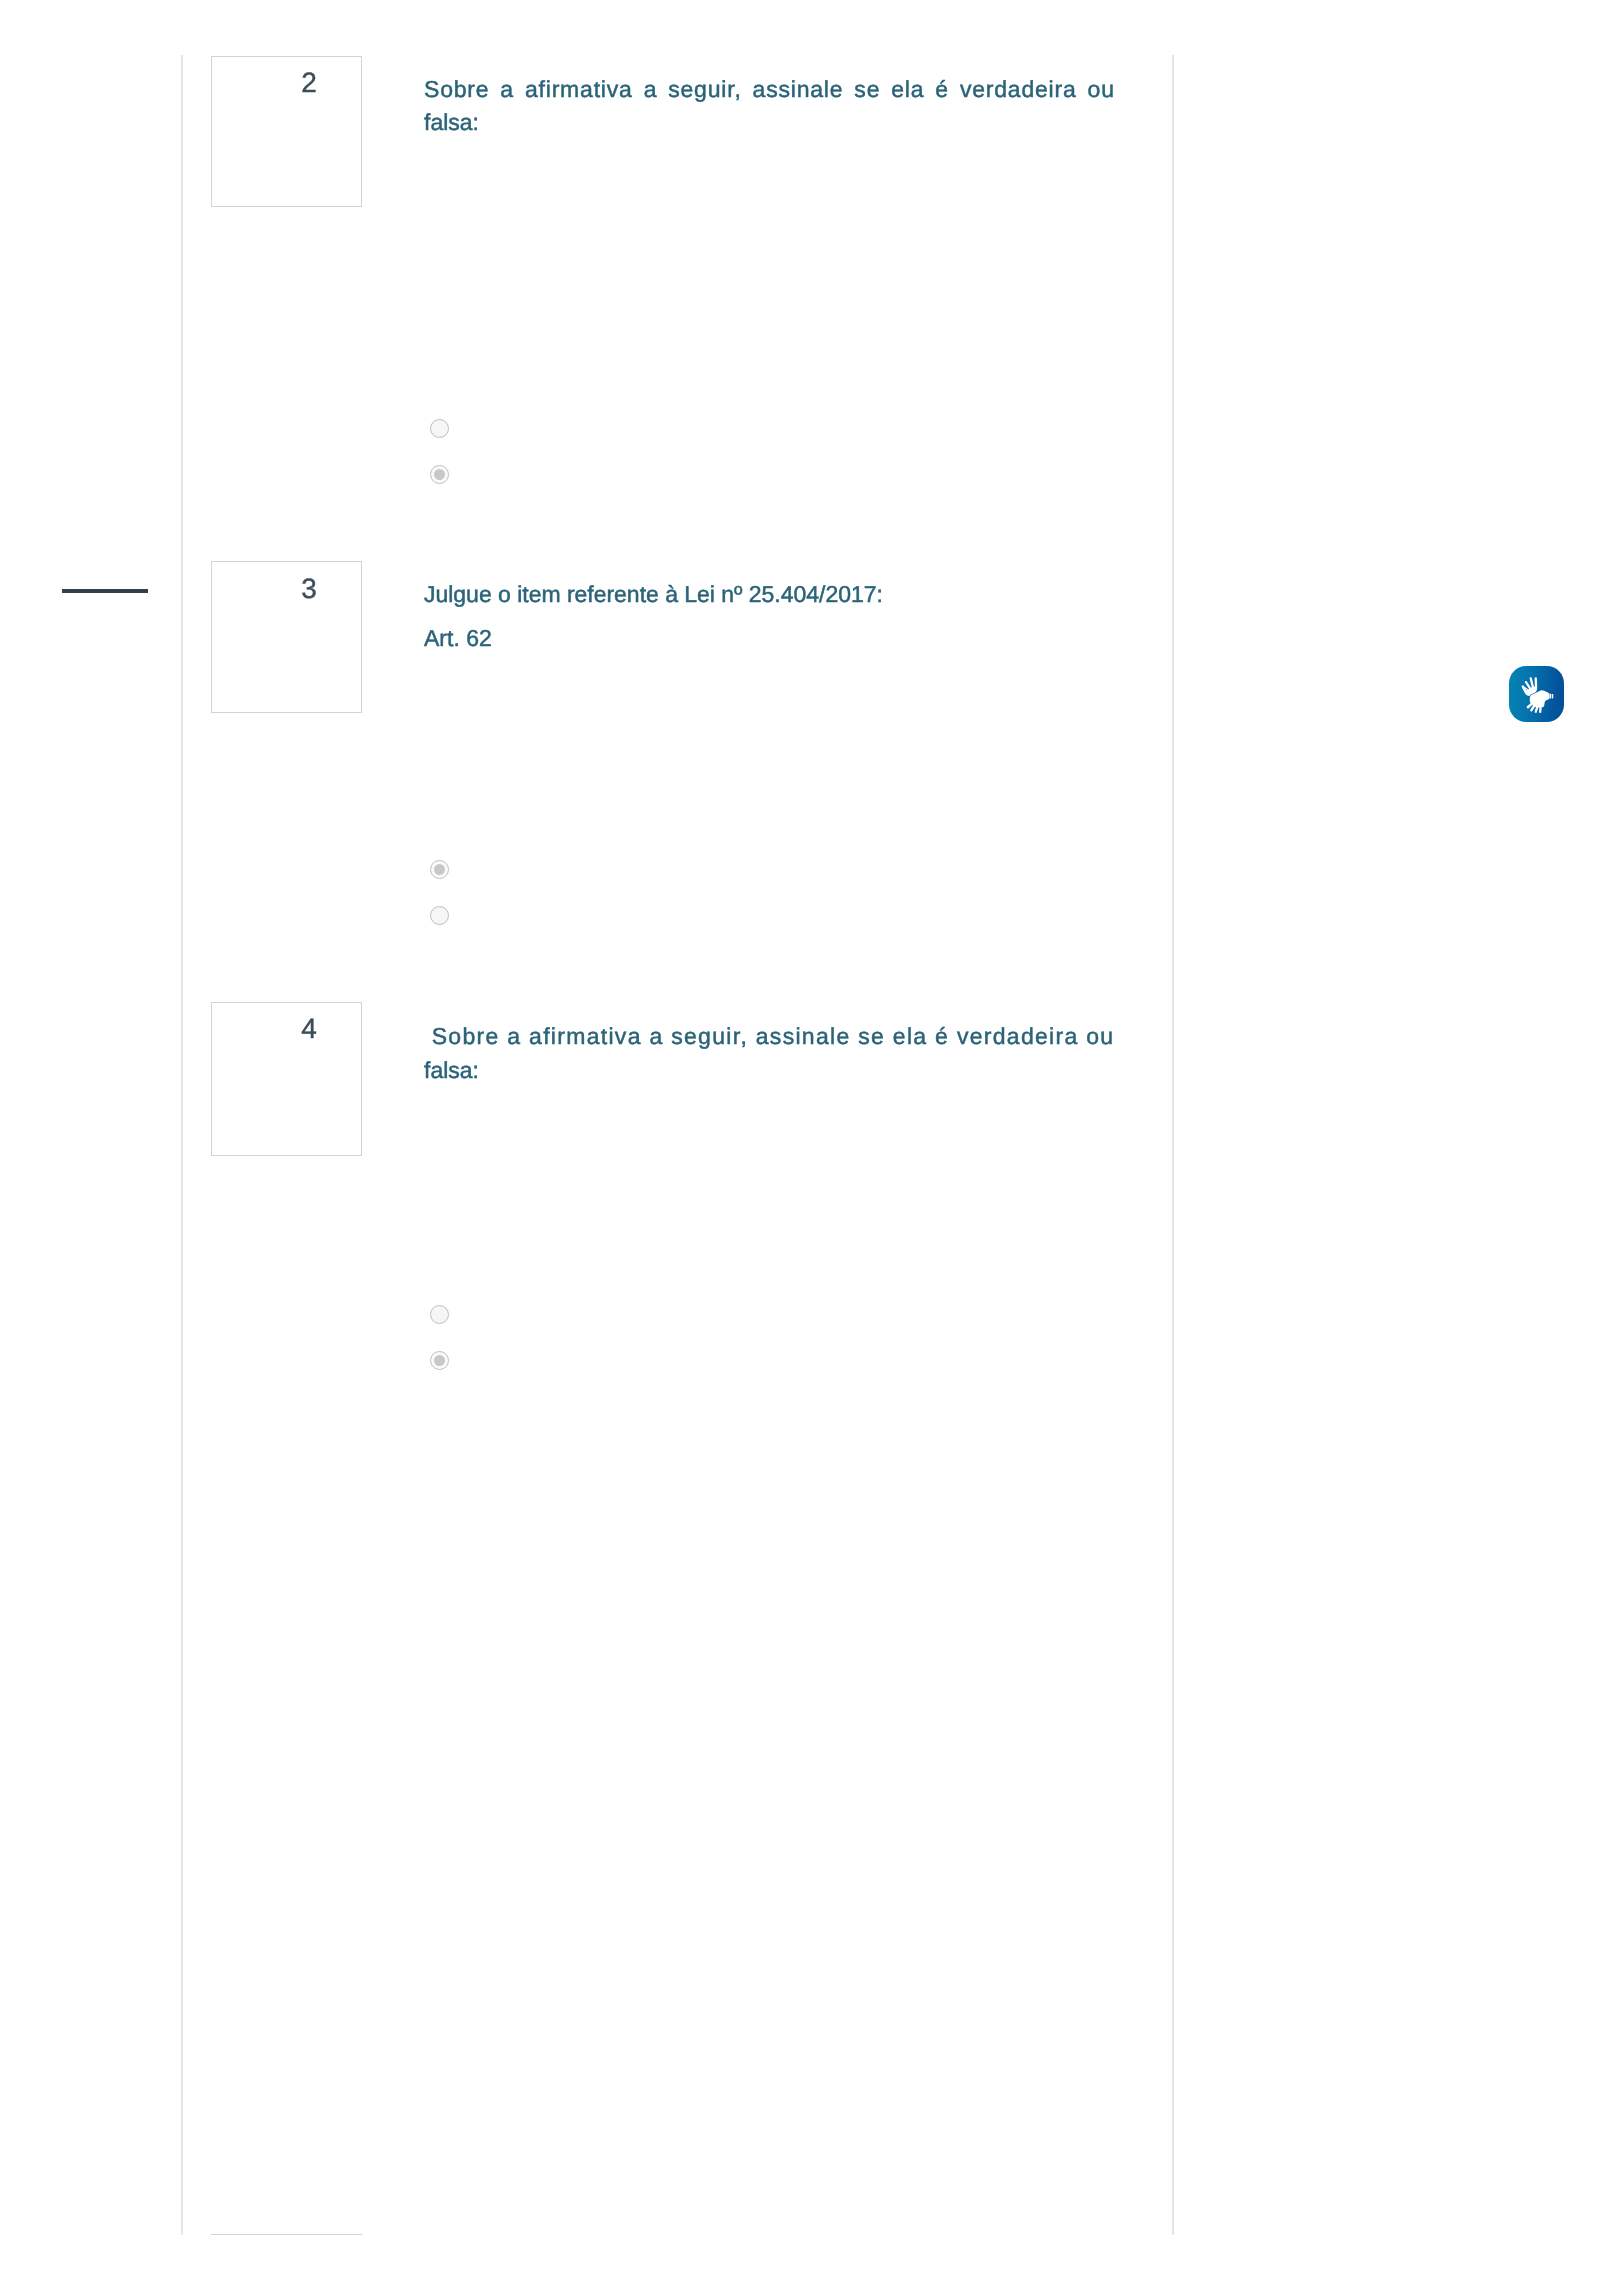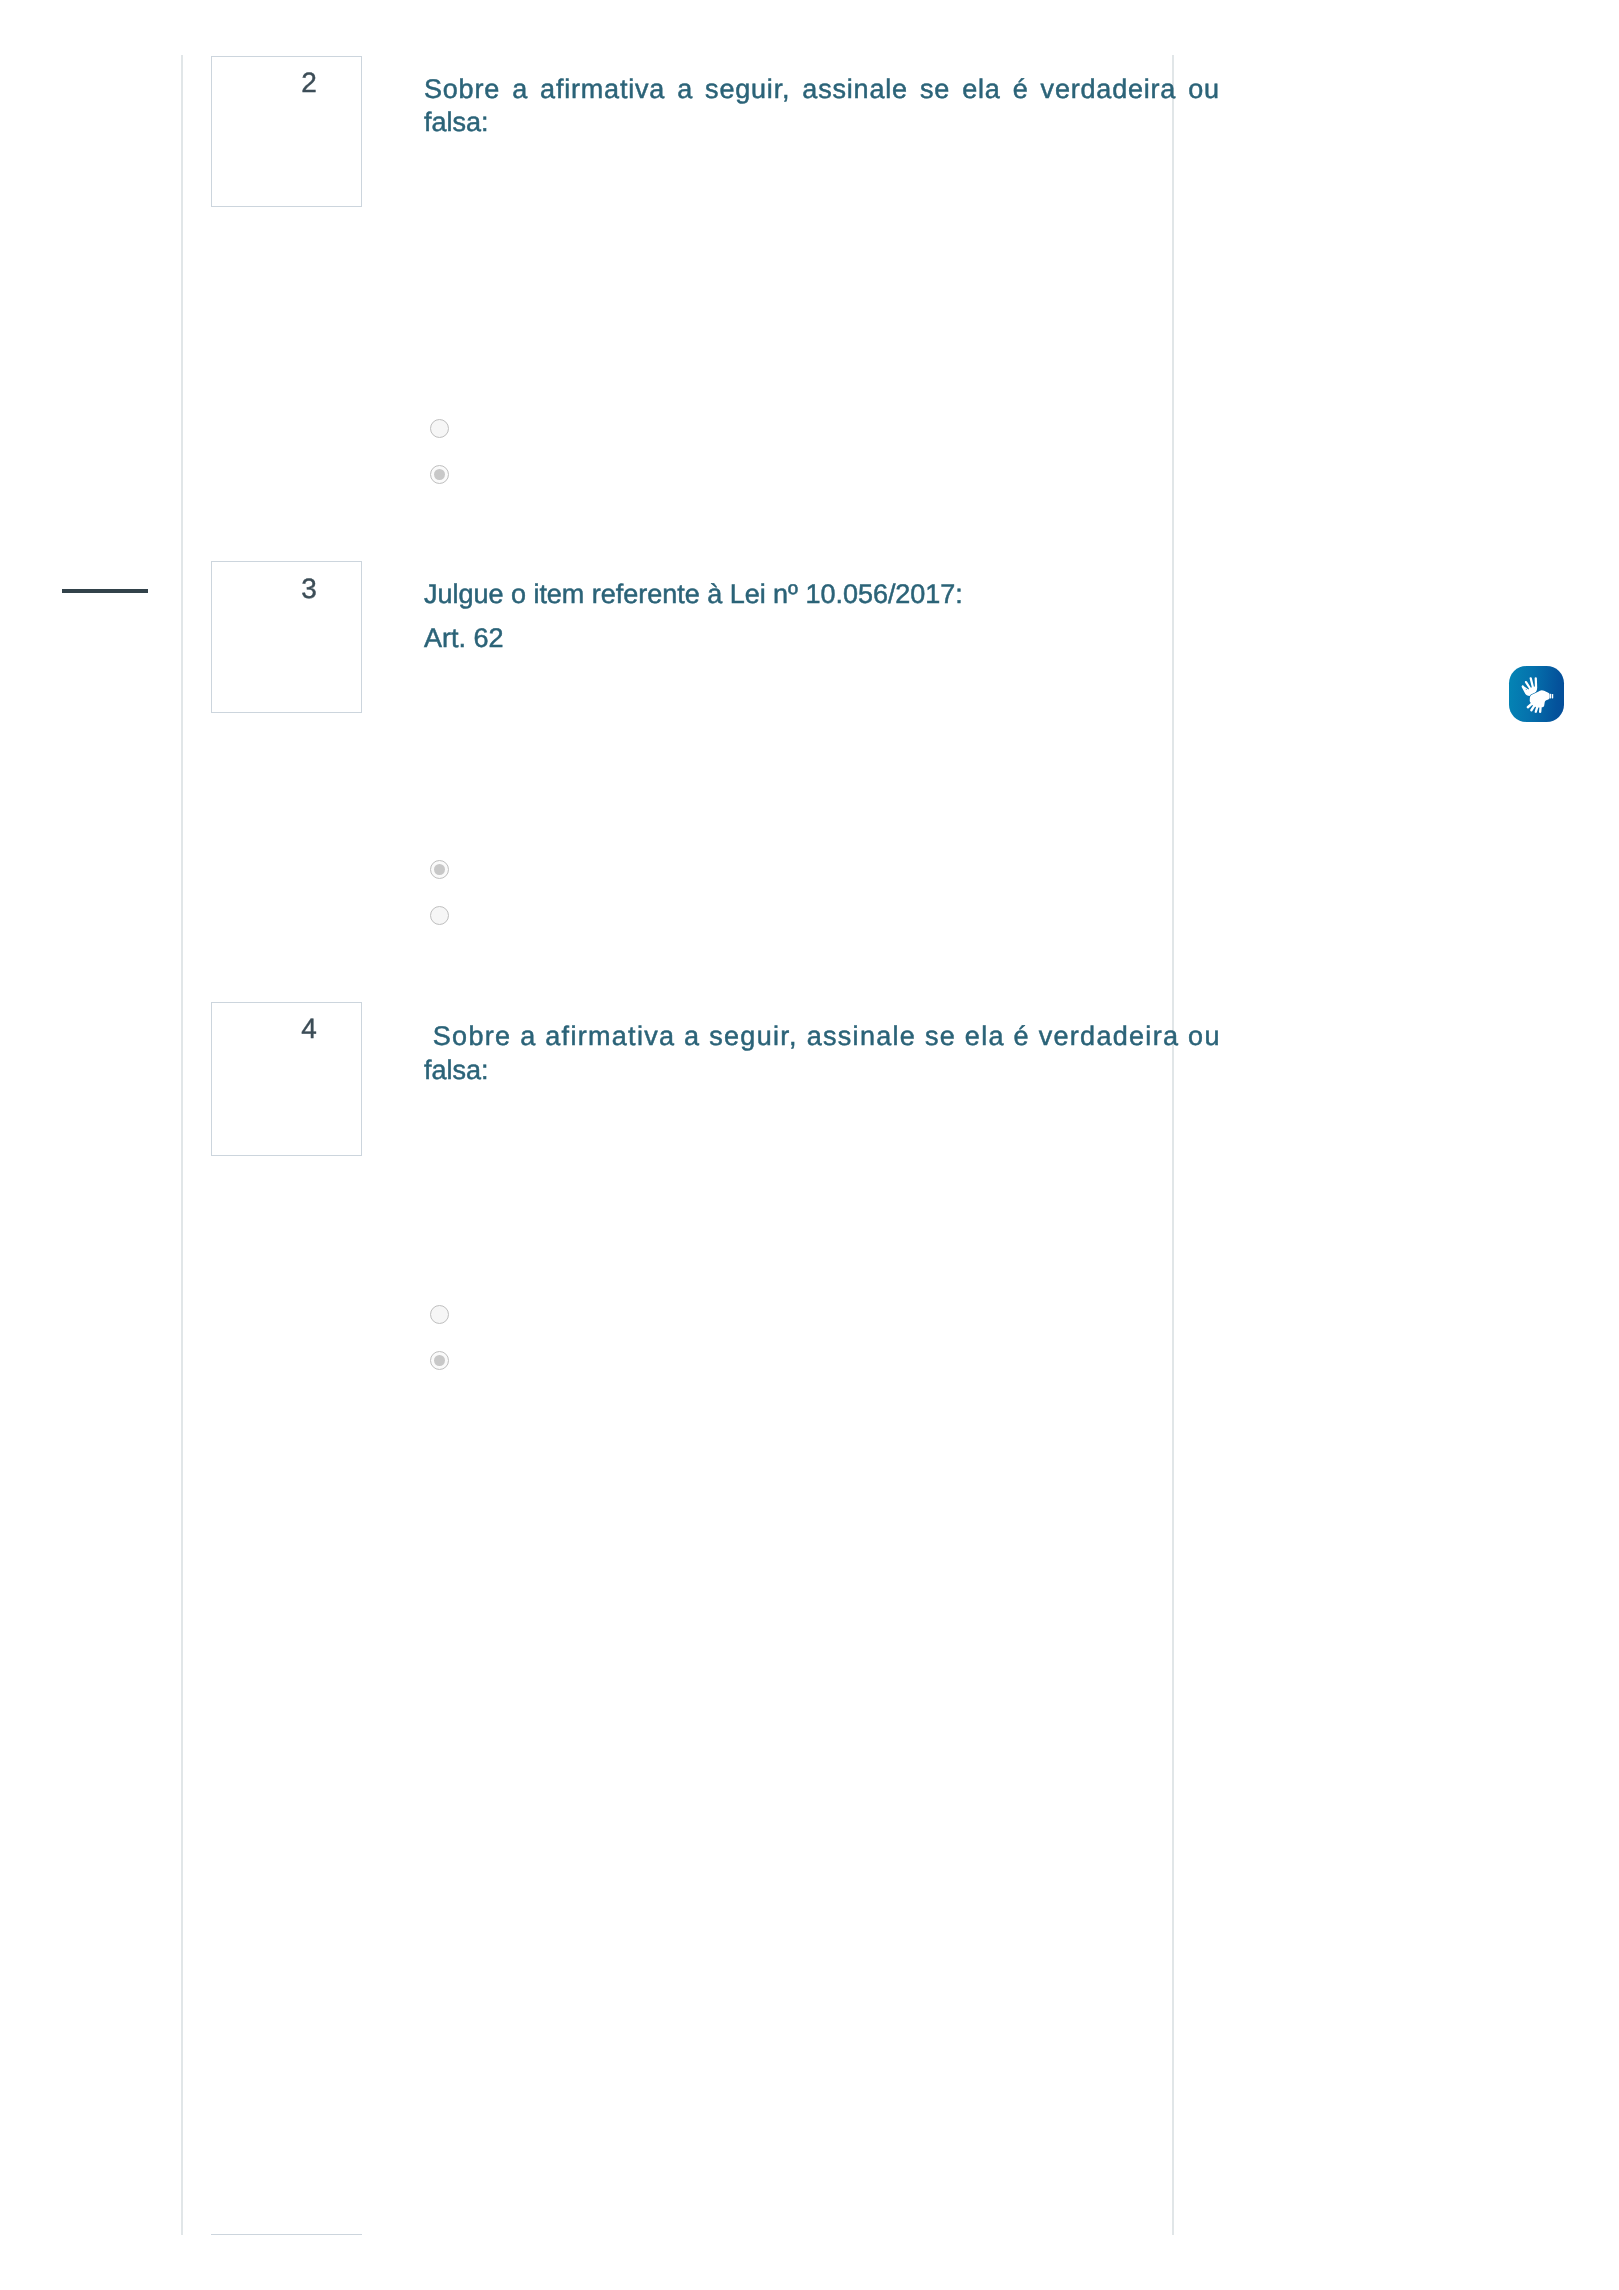--- a/index.html
+++ b/index.html
@@ -28,21 +28,21 @@
     position:absolute; left:211px; width:151px;
     border:1px solid #ccd5dd; box-sizing:border-box;
     color:#3c4d57; font-size:28px; line-height:1; -webkit-text-stroke:0.4px #3c4d57;
     text-align:center; padding-left:45px;
   }
   .numbox > span { display:block; }
 
   
   .qtext {
     position:absolute; left:424px; width:730px;
-    color:#2b6378; font-size:27px; line-height:35px;
+    color:#2b6378; font-size:23px; line-height:35px;
     font-weight:400; -webkit-text-stroke:0.5px #2b6378; white-space:pre;
   }
 
   
   .radio {
     position:absolute; width:19px; height:19px; border-radius:50%;
     border:1px solid #bfbfbf; background:#f6f6f6; box-sizing:border-box;
   }
   .radio.on { background:#fafafa; }
   .radio.on::after {
@@ -83,21 +83,21 @@
     <div>
       <span class="radio" style="left:430px;top:419px"></span>
       <span class="radio on" style="left:430px;top:465px"></span>
     </div>
   </div>
 
   <div>
     <div class="numbox" style="top:561px;height:152px;padding-top:12.5px">
       <span>3</span>
     </div>
-    <div class="qtext" style="top:577px;letter-spacing:-0.02px">Julgue o item referente à Lei nº 10.056/2017:</div>
+    <div class="qtext" style="top:577px;letter-spacing:-0.02px">Julgue o item referente à Lei nº 25.404/2017:</div>
     <div class="qtext" style="top:621px">Art. 62</div>
     <div>
       <span class="radio on" style="left:430px;top:860px"></span>
       <span class="radio" style="left:430px;top:906px"></span>
     </div>
   </div>
 
   <div>
     <div class="numbox" style="top:1002px;height:154px;padding-top:11.5px">
       <span>4</span>

